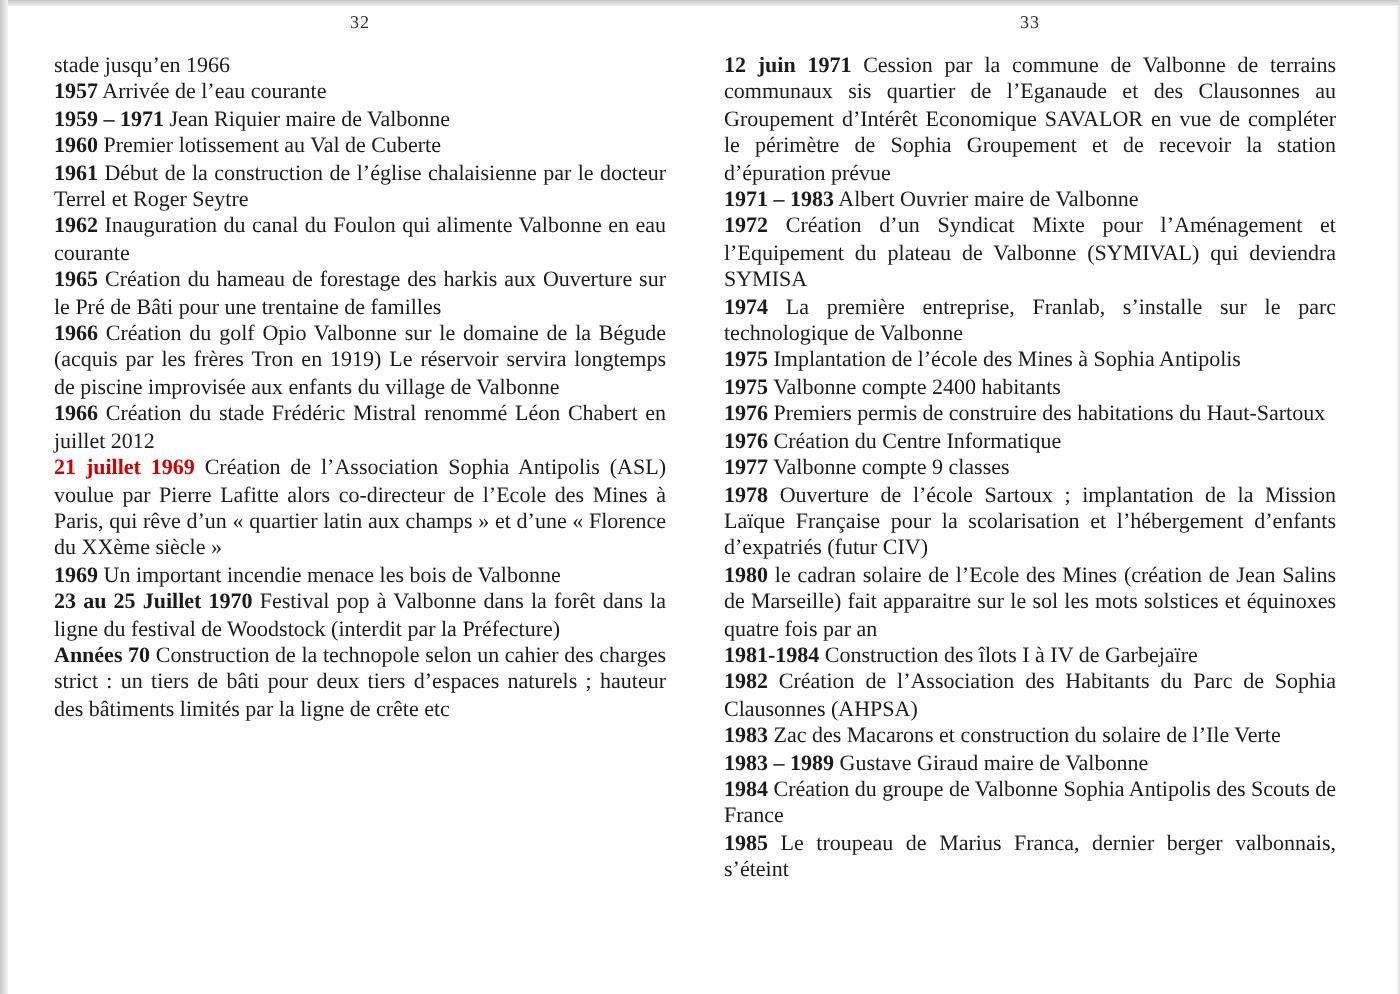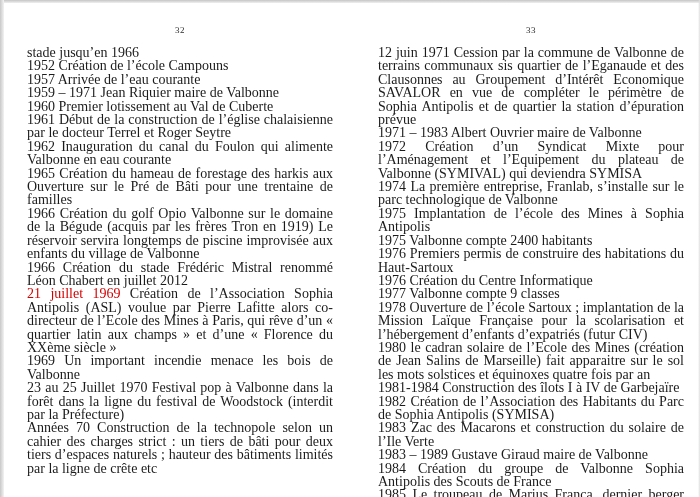--- a/index.html
+++ b/index.html
@@ -24,85 +24,83 @@
   }
   .edge-right {
     position: absolute; top: 0; right: 0;
     width: 2px; height: 100%;
     background: linear-gradient(to left, #dedede, rgba(255,255,255,0));
   }
   .page {
     position: absolute;
     top: 6px;
     width: 306px;
-    margin-top: 19px;
   }
   .page-left  { left: 27px; }
-  .page-right { left: 378px; }
+  .page-right { left: 362px; }
   .page-number {
     text-align: center;
     font-size: 9px;
     height: 12px;
     margin-bottom: 9px;
     color: #2b2b2b;
     letter-spacing: 0.5px;
   }
   .page-body {
-    font-size: 14px;
+    font-size: 11px;
     line-height: 13.4px;
     text-align: justify;
     hyphens: none;
   }
   .entry { margin: 0; padding: 0; }
-  .entry-date { font-weight: normal; }
+  .entry-date { font-weight: bold; }
   .entry-date.highlight { color: var(--highlight-color, #d40000); }
 </style>
 </head>
 <body>
 
 <div class="scan">
   <div class="edge-top"></div>
   <div class="edge-left"></div>
   <div class="edge-right"></div>
 
   <div class="page page-left">
     <div class="page-number">32</div>
     <div class="page-body">
         <p class="entry"><span class="entry-text">stade jusqu’en 1966</span></p>
-        <p class="entry"><span class="entry-date">1952</span> <span class="entry-text">Création de l’école Campouns</span></p>
         <p class="entry"><span class="entry-date">1957</span> <span class="entry-text">Arrivée de l’eau courante</span></p>
         <p class="entry"><span class="entry-date">1959 – 1971</span> <span class="entry-text">Jean Riquier maire de Valbonne</span></p>
         <p class="entry"><span class="entry-date">1960</span> <span class="entry-text">Premier lotissement au Val de Cuberte</span></p>
         <p class="entry"><span class="entry-date">1961</span> <span class="entry-text">Début de la construction de l’église chalaisienne par le docteur Terrel et Roger Seytre</span></p>
         <p class="entry"><span class="entry-date">1962</span> <span class="entry-text">Inauguration du canal du Foulon qui alimente Valbonne en eau courante</span></p>
         <p class="entry"><span class="entry-date">1965</span> <span class="entry-text">Création du hameau de forestage des harkis aux Ouverture sur le Pré de Bâti pour une trentaine de familles</span></p>
         <p class="entry"><span class="entry-date">1966</span> <span class="entry-text">Création du golf Opio Valbonne sur le domaine de la Bégude (acquis par les frères Tron en 1919) Le réservoir servira longtemps de piscine improvisée aux enfants du village de Valbonne</span></p>
         <p class="entry"><span class="entry-date">1966</span> <span class="entry-text">Création du stade Frédéric Mistral renommé Léon Chabert en juillet 2012</span></p>
         <p class="entry"><span class="entry-date highlight">21 juillet 1969</span> <span class="entry-text">Création de l’Association Sophia Antipolis (ASL) voulue par Pierre Lafitte alors co-directeur de l’Ecole des Mines à Paris, qui rêve d’un « quartier latin aux champs » et d’une « Florence du XXème siècle »</span></p>
         <p class="entry"><span class="entry-date">1969</span> <span class="entry-text">Un important incendie menace les bois de Valbonne</span></p>
         <p class="entry"><span class="entry-date">23 au 25 Juillet 1970</span> <span class="entry-text">Festival pop à Valbonne dans la forêt dans la ligne du festival de Woodstock (interdit par la Préfecture)</span></p>
         <p class="entry"><span class="entry-date">Années 70</span> <span class="entry-text">Construction de la technopole selon un cahier des charges strict : un tiers de bâti pour deux tiers d’espaces naturels ; hauteur des bâtiments limités par la ligne de crête etc</span></p>
       </div>
   </div>
 
   <div class="page page-right">
     <div class="page-number">33</div>
     <div class="page-body">
-        <p class="entry"><span class="entry-date">12 juin 1971</span> <span class="entry-text">Cession par la commune de Valbonne de terrains communaux sis quartier de l’Eganaude et des Clausonnes au Groupement d’Intérêt Economique SAVALOR en vue de compléter le périmètre de Sophia Antipolis et de quartier la station d’épuration prévue</span></p>
+        <p class="entry"><span class="entry-date">12 juin 1971</span> <span class="entry-text">Cession par la commune de Valbonne de terrains communaux sis quartier de l’Eganaude et des Clausonnes au Groupement d’Intérêt Economique SAVALOR en vue de compléter le périmètre de Sophia Groupement et de recevoir la station d’épuration prévue</span></p>
         <p class="entry"><span class="entry-date">1971 – 1983</span> <span class="entry-text">Albert Ouvrier maire de Valbonne</span></p>
         <p class="entry"><span class="entry-date">1972</span> <span class="entry-text">Création d’un Syndicat Mixte pour l’Aménagement et l’Equipement du plateau de Valbonne (SYMIVAL) qui deviendra SYMISA</span></p>
         <p class="entry"><span class="entry-date">1974</span> <span class="entry-text">La première entreprise, Franlab, s’installe sur le parc technologique de Valbonne</span></p>
         <p class="entry"><span class="entry-date">1975</span> <span class="entry-text">Implantation de l’école des Mines à Sophia Antipolis</span></p>
         <p class="entry"><span class="entry-date">1975</span> <span class="entry-text">Valbonne compte 2400 habitants</span></p>
         <p class="entry"><span class="entry-date">1976</span> <span class="entry-text">Premiers permis de construire des habitations du Haut-Sartoux</span></p>
         <p class="entry"><span class="entry-date">1976</span> <span class="entry-text">Création du Centre Informatique</span></p>
         <p class="entry"><span class="entry-date">1977</span> <span class="entry-text">Valbonne compte 9 classes</span></p>
         <p class="entry"><span class="entry-date">1978</span> <span class="entry-text">Ouverture de l’école Sartoux ; implantation de la Mission Laïque Française pour la scolarisation et l’hébergement d’enfants d’expatriés (futur CIV)</span></p>
         <p class="entry"><span class="entry-date">1980</span> <span class="entry-text">le cadran solaire de l’Ecole des Mines (création de Jean Salins de Marseille) fait apparaitre sur le sol les mots solstices et équinoxes quatre fois par an</span></p>
         <p class="entry"><span class="entry-date">1981-1984</span> <span class="entry-text">Construction des îlots I à IV de Garbejaïre</span></p>
-        <p class="entry"><span class="entry-date">1982</span> <span class="entry-text">Création de l’Association des Habitants du Parc de Sophia Antipolis (SYMISA)</span></p>
+        <p class="entry"><span class="entry-date">1982</span> <span class="entry-text">Création de l’Association des Habitants du Parc de Sophia Clausonnes (AHPSA)</span></p>
         <p class="entry"><span class="entry-date">1983</span> <span class="entry-text">Zac des Macarons et construction du solaire de l’Ile Verte</span></p>
         <p class="entry"><span class="entry-date">1983 – 1989</span> <span class="entry-text">Gustave Giraud maire de Valbonne</span></p>
         <p class="entry"><span class="entry-date">1984</span> <span class="entry-text">Création du groupe de Valbonne Sophia Antipolis des Scouts de France</span></p>
         <p class="entry"><span class="entry-date">1985</span> <span class="entry-text">Le troupeau de Marius Franca, dernier berger valbonnais, s’éteint</span></p>
       </div>
   </div>
 </div>
 
 </body></html>

